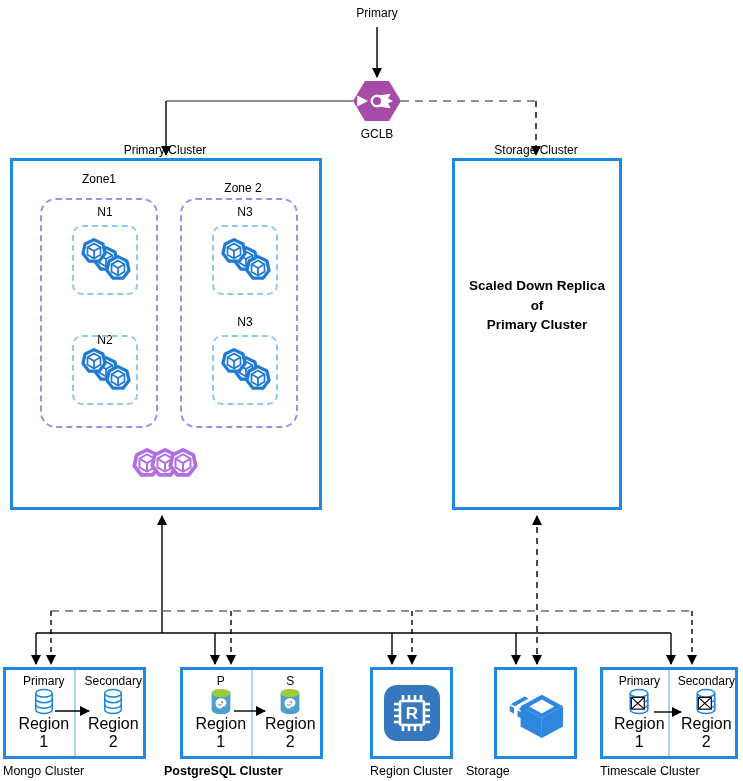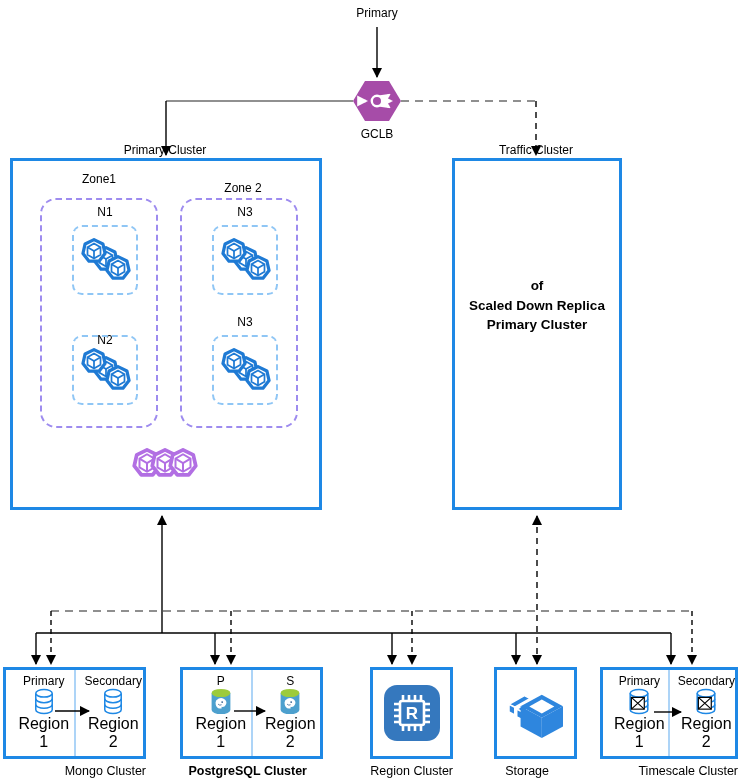--- a/index.html
+++ b/index.html
@@ -13,21 +13,21 @@
   .podsrow{position:absolute;display:flex;align-items:center;justify-content:center;}
   .failtext{position:absolute;font-weight:bold;font-size:13.5px;line-height:1.45;text-align:center;}
   .dc{position:absolute;top:667px;height:92px;border:3px solid #1E88E5;background:#fff;
       box-sizing:border-box;display:flex;align-items:stretch;}
   .half{flex:1;display:flex;flex-direction:column;align-items:center;justify-content:space-between;
         padding:4px 0 5px 8px;text-align:center;}
   .role{font-size:12px;}
   .region{font-size:16px;}
   .divider{width:2px;background:#ADD4F7;}
   .center-icon{flex:1;display:flex;align-items:center;justify-content:center;}
-  .cap{position:absolute;top:764px;font-size:12.5px;text-align:right;}
+  .cap{position:absolute;top:764px;font-size:12.5px;text-align:left;}
   #connectors{position:absolute;left:0;top:0;z-index:6;pointer-events:none;}
   .boxlayer{position:absolute;left:0;top:0;z-index:2;width:743px;height:781px;}
   svg{display:block;}
 </style>
 </head>
 <body>
 
 <div id="canvas">
 
   <svg width="0" height="0" style="position:absolute">
@@ -39,21 +39,21 @@
         <line x1="0" y1="0" x2="0" y2="7" stroke="currentColor" stroke-width="1.6"></line>
       </symbol>
     </defs>
   </svg>
 
   <div class="boxlayer">
 
     <div class="lbl" style="left:350px;top:6px;width:54px;">Primary</div>
     <div class="lbl" style="left:352px;top:127px;width:50px;">GCLB</div>
     <div class="lbl" style="left:95px;top:143px;width:140px;">Primary Cluster</div>
-    <div class="lbl" style="left:466px;top:143px;width:140px;">Traffic Cluster</div>
+    <div class="lbl" style="left:466px;top:143px;width:140px;">Storage Cluster</div>
 
     <div class="cluster" style="left:10px;top:158px;width:312px;height:352px;"></div>
 
     <div class="lbl" style="left:40px;top:172px;width:118px;">Zone1</div>
     <div class="lbl" style="left:184px;top:181px;width:118px;">Zone 2</div>
     <div class="zone" style="left:40px;top:198px;width:118px;height:230px;"></div>
     <div class="zone" style="left:180px;top:198px;width:118px;height:230px;"></div>
 
     <div class="lbl" style="left:72px;top:205px;width:66px;">N1</div>
     <div class="lbl" style="left:72px;top:315px;width:66px;margin-top:18px;">N2</div>
@@ -92,22 +92,22 @@
     <div class="podsrow" style="left:132px;top:446px;width:66px;height:34px;">
       <svg width="66" height="34" viewBox="0 0 66 34" style="color:#B26FE3">
         <use href="#pod" x="0" y="2" width="30" height="30"></use>
           <use href="#pod" x="18" y="2" width="30" height="30"></use>
           <use href="#pod" x="36" y="2" width="30" height="30"></use>
       </svg>
     </div>
 
     <div class="cluster" style="left:452px;top:158px;width:170px;height:352px;"></div>
     <div class="failtext" style="left:452px;top:276px;width:170px;">
+      <div>Scaled Down Replica</div>
       <div>of</div>
-      <div>Scaled Down Replica</div>
       <div>Primary Cluster</div>
     </div>
 
     <div class="dc" style="left:3px;width:143px;">
       <div class="half">
         <div class="role">Primary</div>
         <svg width="34" height="44" viewBox="0 0 36 46">
           <path d="M4 9 v28 a14 6.5 0 0 0 28 0 V9" fill="#fff" stroke="#1E88E5" stroke-width="2.6"></path>
           <ellipse cx="18" cy="9" rx="14" ry="6.5" fill="#fff" stroke="#1E88E5" stroke-width="2.6"></ellipse>
           <path d="M4 18.5 a14 6.5 0 0 0 28 0 M4 28 a14 6.5 0 0 0 28 0" fill="none" stroke="#1E88E5" stroke-width="2.6"></path>

